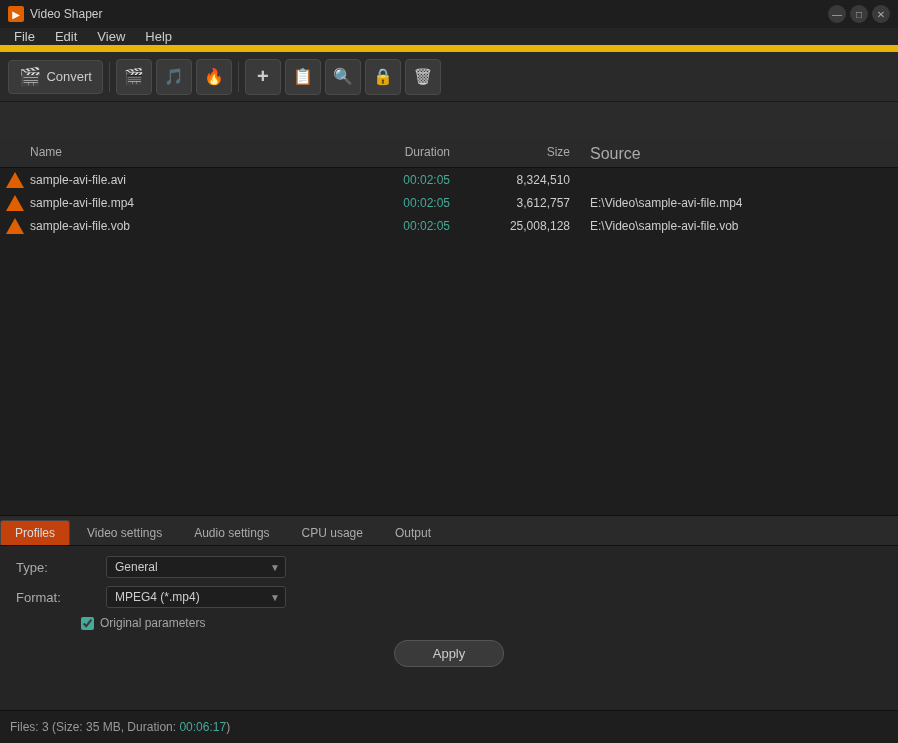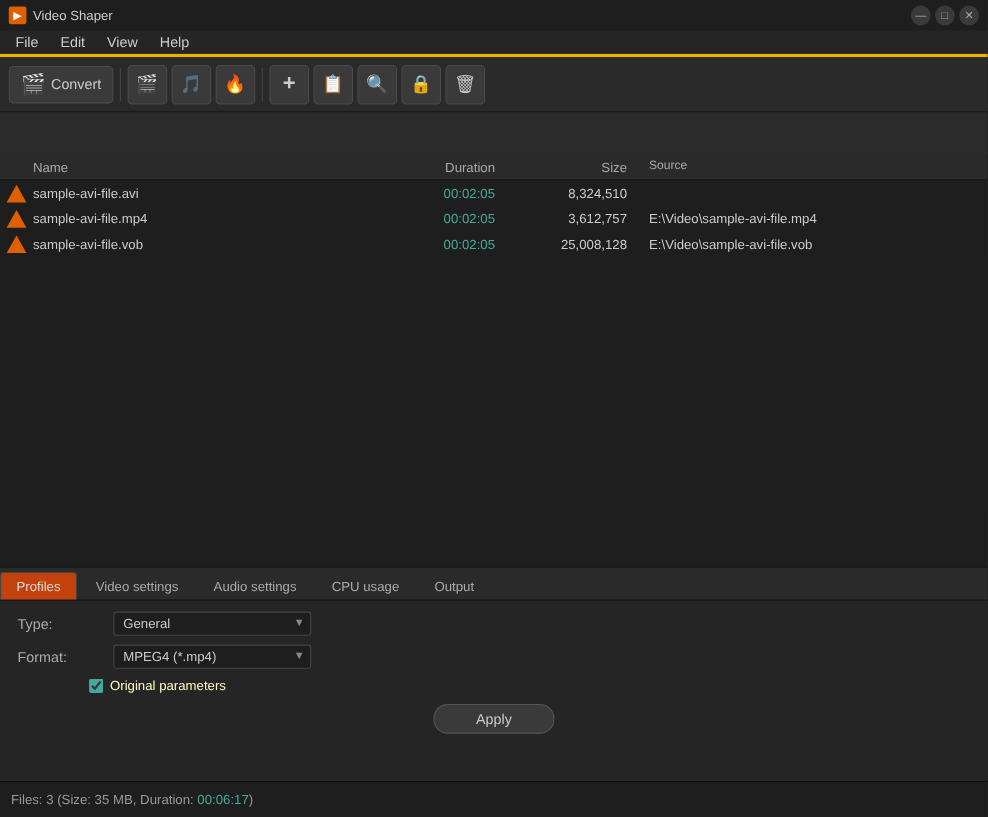--- a/index.html
+++ b/index.html
@@ -65,21 +65,21 @@
     .title-btn.close { background: #3a3a3a; color: #aaa; }
 
     
     #menu-bar {
       height: 24px;
       background: #252525;
       display: flex;
       align-items: center;
       padding: 0 4px;
       flex-shrink: 0;
-      border-bottom: 3px solid #eab308;
+      border-bottom: 7px solid #eab308;
     }
     .menu-item {
       padding: 2px 10px;
       color: #cccccc;
       cursor: pointer;
       font-size: 13px;
     }
 
     
     #toolbar {
@@ -135,21 +135,21 @@
     }
     #file-list-header {
       display: flex;
       background: #2a2a2a;
       border-bottom: 1px solid #111;
       padding: 4px 0;
     }
     .col-name { width: 360px; padding-left: 30px; color: #aaa; font-size: 12px; }
     .col-duration { width: 100px; color: #aaa; font-size: 12px; text-align: right; padding-right: 10px; }
     .col-size { width: 120px; color: #aaa; font-size: 12px; text-align: right; padding-right: 10px; }
-    .col-source { flex: 1; color: #aaa; font-size: 11px; padding-left: 10px; }
+    .col-source { flex: 1; color: #aaa; font-size: 16px; padding-left: 10px; }
 
     #file-list {
       flex: 1;
       overflow-y: auto;
     }
     .file-row {
       display: flex;
       align-items: center;
       padding: 3px 0;
       cursor: pointer;
@@ -199,30 +199,30 @@
 
     #tab-content {
       flex: 1;
       padding: 10px 16px;
     }
 
     .form-row {
       display: flex;
       align-items: center;
       margin-bottom: 8px;
+      gap: 25px;
     }
     .form-label {
       width: 65px;
       color: #aaa;
       font-size: 13px;
     }
     .form-select-wrap {
       position: relative;
       display: inline-block;
-      margin-left: 22px;
     }
     .form-select {
       appearance: none;
       background: #1e1e1e;
       border: 1px solid #444;
       color: #ccc;
       padding: 3px 24px 3px 8px;
       font-size: 12px;
       border-radius: 3px;
       width: 180px;
@@ -246,21 +246,21 @@
       gap: 6px;
     }
     .checkbox-row input[type="checkbox"] {
       accent-color: #4a9;
       width: 13px;
       height: 13px;
       cursor: pointer;
     }
     .checkbox-label {
       font-size: 12px;
-      color: #fef9c3;
+      color: #a3a3a3;
     }
 
     .apply-btn-wrap {
       display: flex;
       justify-content: center;
       margin-top: 4px;
     }
     .apply-btn {
       background: #3a3a3a;
       border: 1px solid #555;

